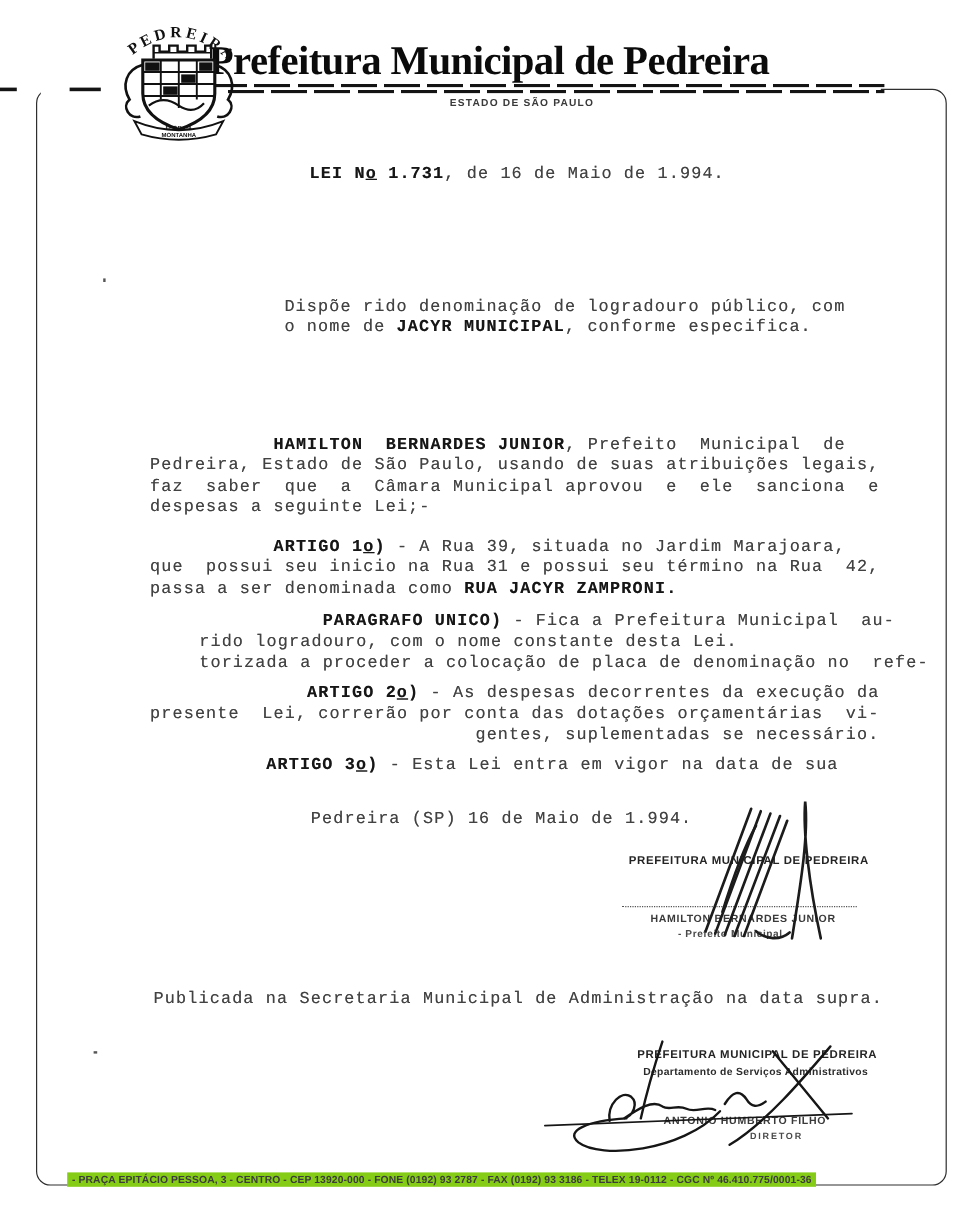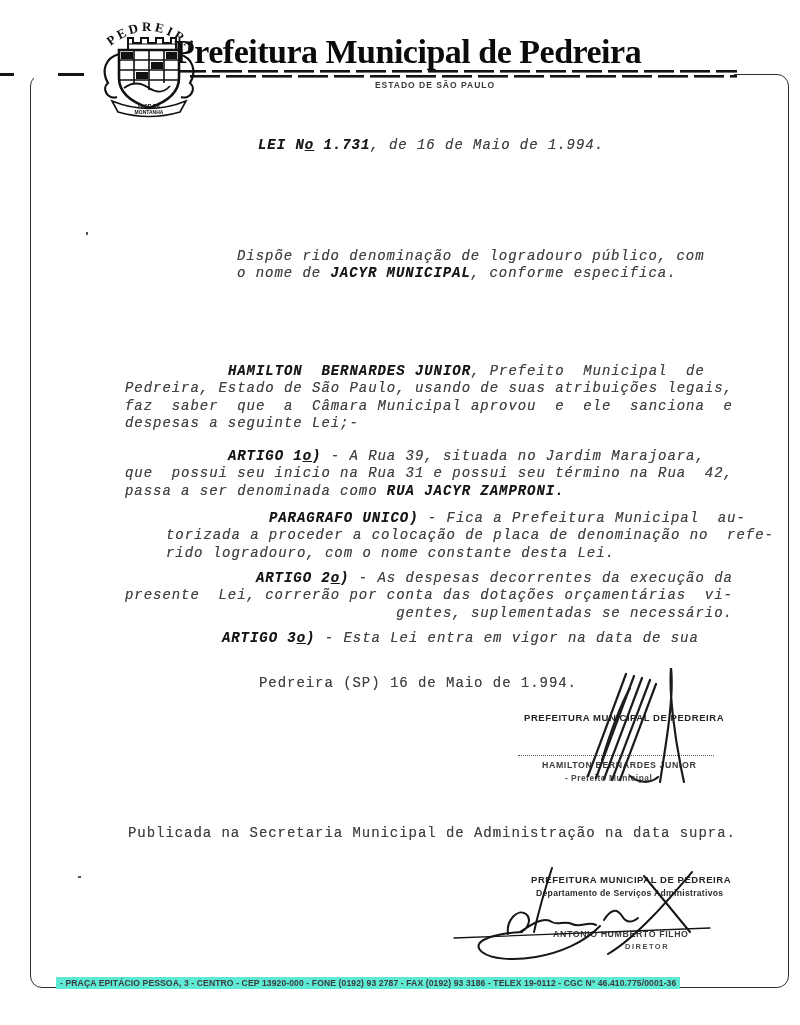--- a/index.html
+++ b/index.html
@@ -21,35 +21,35 @@
         background:
          repeating-linear-gradient(90deg,#141414 0 30px,rgba(0,0,0,0) 30px 36px) 0 0/100% 2.6px no-repeat,
          repeating-linear-gradient(90deg,#141414 0 30px,rgba(0,0,0,0) 30px 36px) 14px 5.4px/100% 2.6px no-repeat;}
   .header-subtitle{left:345px;top:80px;width:180px;text-align:center;
         font-size:8.5px;letter-spacing:1px;color:#3a3a3a;font-weight:700;}
 
   
   .mono{font-family:"Liberation Mono","DejaVu Sans Mono",monospace;
         font-size:14px;line-height:17.3px;letter-spacing:0.95px;color:#424242;
         text-shadow:0 0 0.5px rgba(40,40,40,0.55);}
-  .tline{white-space:pre;font-style:italic;}
+  .tline{white-space:pre;}
   .tline .b{font-weight:700;color:#161616;}
   .tline .u{text-decoration:underline;}
   .single{white-space:pre;}
 
   
   .stamp{font-size:9.5px;font-weight:700;letter-spacing:0.55px;color:#242424;white-space:nowrap;}
   .stamp2{font-size:8.6px;font-weight:700;letter-spacing:0.3px;color:#2b2b2b;white-space:nowrap;}
   .sig-name{font-size:8.8px;font-weight:700;letter-spacing:0.6px;color:#3a3a3a;white-space:nowrap;}
   .sig-role{font-size:8.4px;font-weight:700;letter-spacing:0.5px;color:#4a4a4a;white-space:nowrap;}
   .dotline{border-top:1.6px dotted #555;}
 
   
   .footer-line{left:56px;top:977px;font-size:8.6px;font-weight:700;letter-spacing:0.1px;
-        color:#3c3c3c;background:#5eead4;padding:1px 4px;white-space:nowrap;}
+        color:#3c3c3c;background:#84cc16;padding:1px 4px;white-space:nowrap;}
 
   .speck{background:#555;}
 </style>
 </head>
 <body>
 
 <div class="abs frame"></div>
 <div class="abs frame-top-mask"></div>
 
 <div class="abs header-title">Prefeitura Municipal de Pedreira</div>
@@ -107,22 +107,22 @@
   </div>
 
 <div class="abs mono" style="left:125px;top:448px;">
     <div class="tline"><span>           </span><span class="b">ARTIGO 1</span><span class="b u">o</span><span class="b">)</span><span> - A Rua 39, situada no Jardim Marajoara,</span></div>
     <div class="tline"><span>que  possui seu inicio na Rua 31 e possui seu término na Rua  42,</span></div>
     <div class="tline"><span>passa a ser denominada como </span><span class="b">RUA JACYR ZAMPRONI.</span></div>
   </div>
 
 <div class="abs mono" style="left:130px;top:510px;margin-left:36px;">
     <div class="tline"><span>           </span><span class="b">PARAGRAFO UNICO)</span><span> - Fica a Prefeitura Municipal  au-</span></div>
+    <div class="tline"><span>rido logradouro, com o nome constante desta Lei.</span></div>
     <div class="tline"><span>torizada a proceder a colocação de placa de denominação no  refe-</span></div>
-    <div class="tline"><span>rido logradouro, com o nome constante desta Lei.</span></div>
   </div>
 
 <div class="abs mono" style="left:125px;top:570px;text-align:right;">
     <div class="tline"><span>           </span><span class="b">ARTIGO 2</span><span class="b u">o</span><span class="b">)</span><span> - As despesas decorrentes da execução da</span></div>
     <div class="tline"><span>presente  Lei, correrão por conta das dotações orçamentárias  vi-</span></div>
     <div class="tline"><span>gentes, suplementadas se necessário.</span></div>
   </div>
 
 <div class="abs mono" style="left:119px;top:630px;">
     <div class="tline"><span>           </span><span class="b">ARTIGO 3</span><span class="b u">o</span><span class="b">)</span><span> - Esta Lei entra em vigor na data de sua</span></div>

